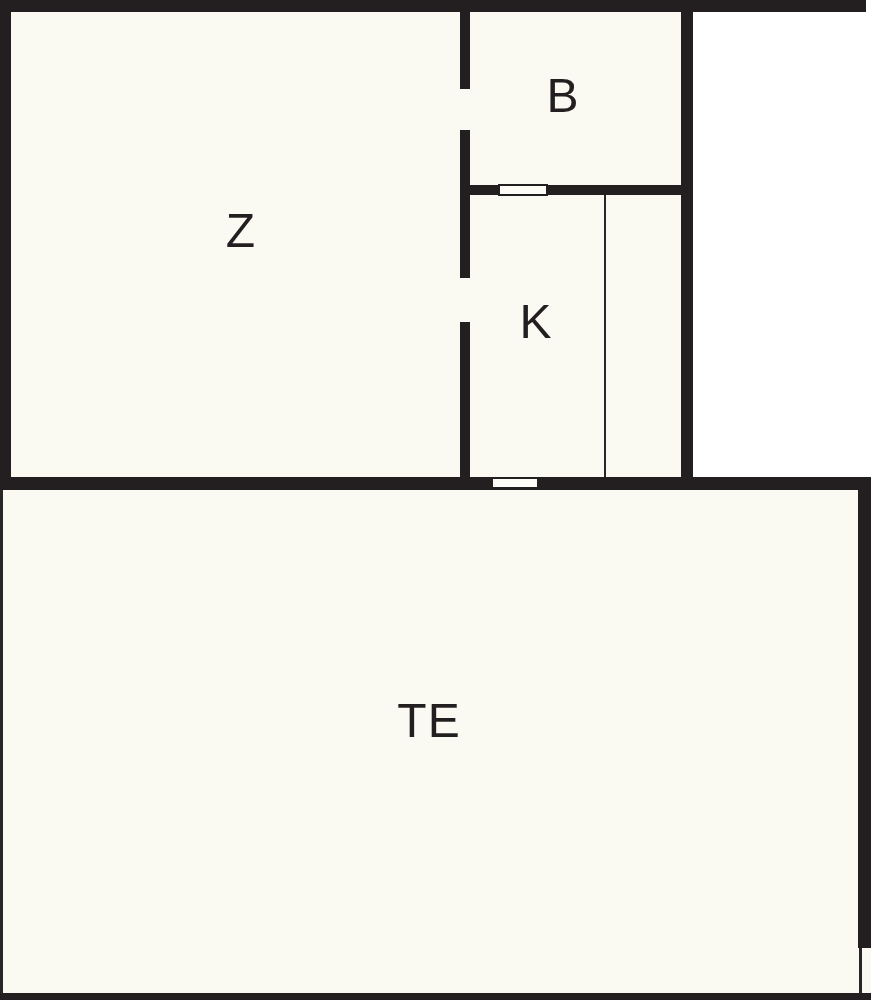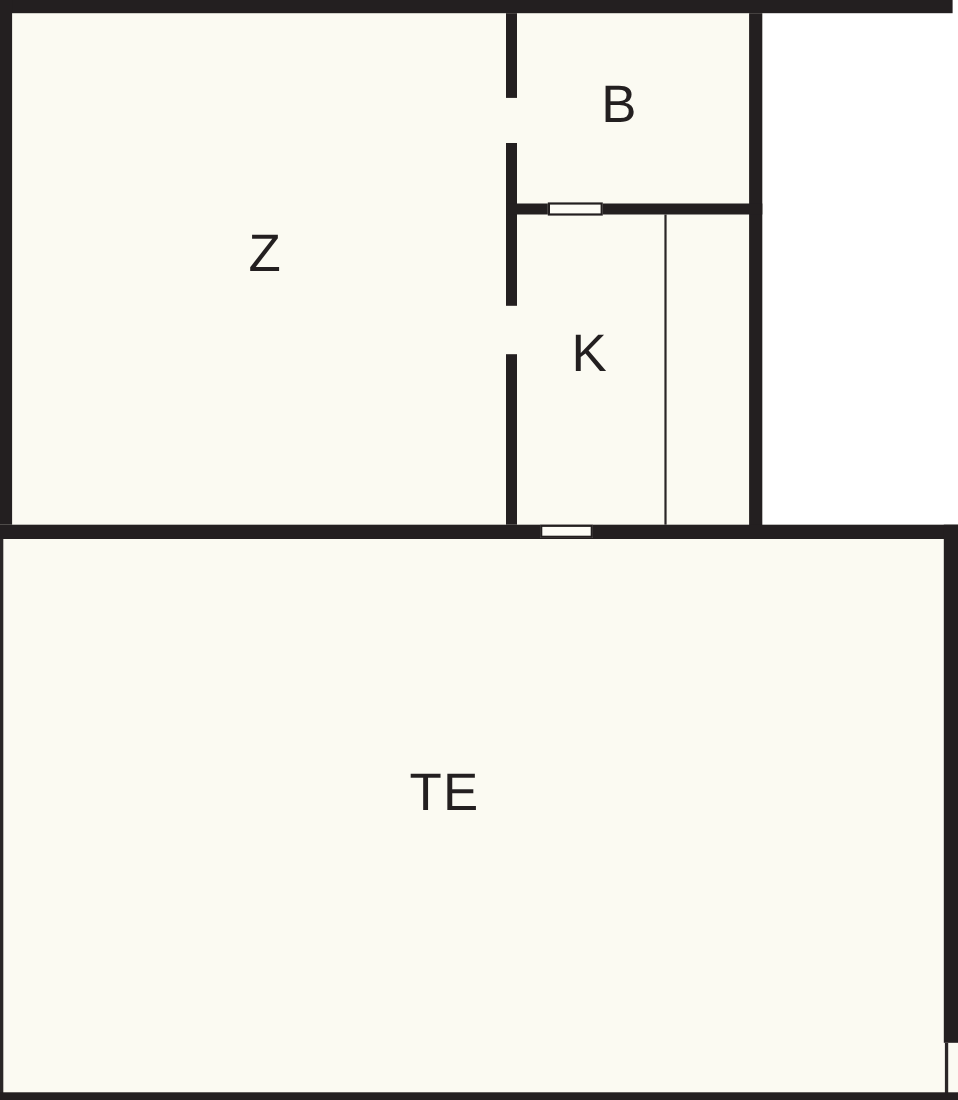--- a/index.html
+++ b/index.html
@@ -69,15 +69,15 @@
   <div class="door" style="left:491px; top:477px; width:48px; height:12px;"></div>
 
   <div class="wall" style="left:858px; top:477px; width:13px; height:471px;"></div>
   <div class="thinline" style="left:859px; top:948px; width:3px; height:52px;"></div>
   <div class="thinline" style="left:0; top:490px; width:3px; height:510px;"></div>
   <div class="wall" style="left:0; top:993px; width:871px; height:7px;"></div>
 
   <div class="room-label" style="left:241px; top:231px;">Z</div>
   <div class="room-label" style="left:563px; top:96px;">B</div>
   <div class="room-label" style="left:536px; top:322px;">K</div>
-  <div class="room-label" style="left:404px; top:721px;">TE</div>
+  <div class="room-label" style="left:429px; top:721px;">TE</div>
 
 </div>
 
 </body></html>

